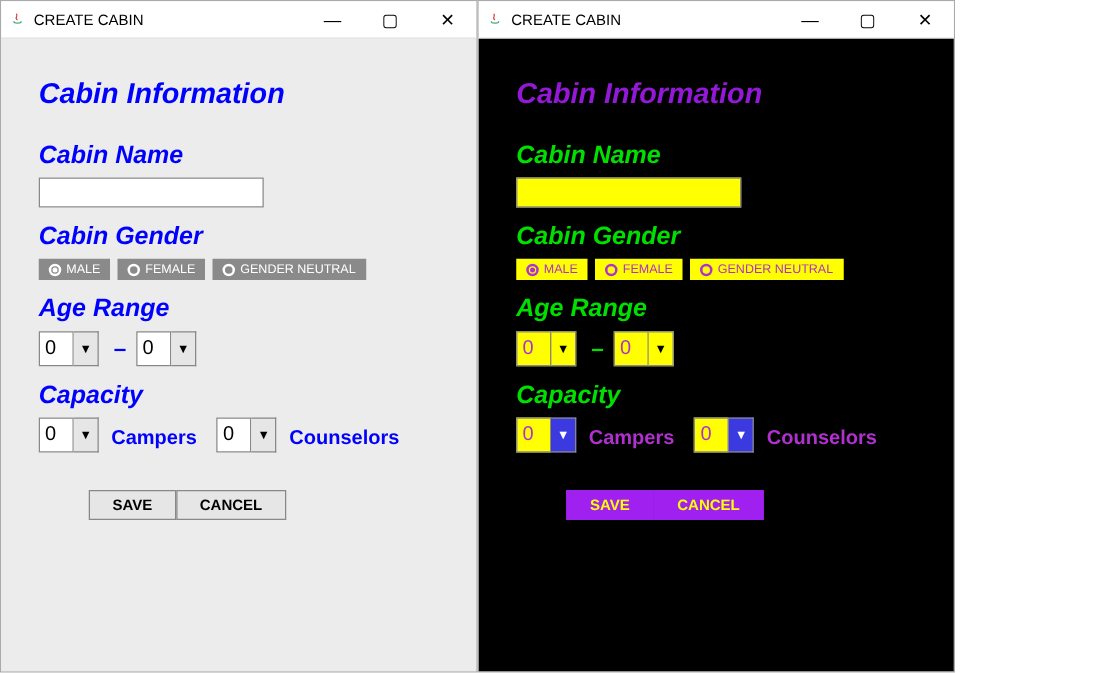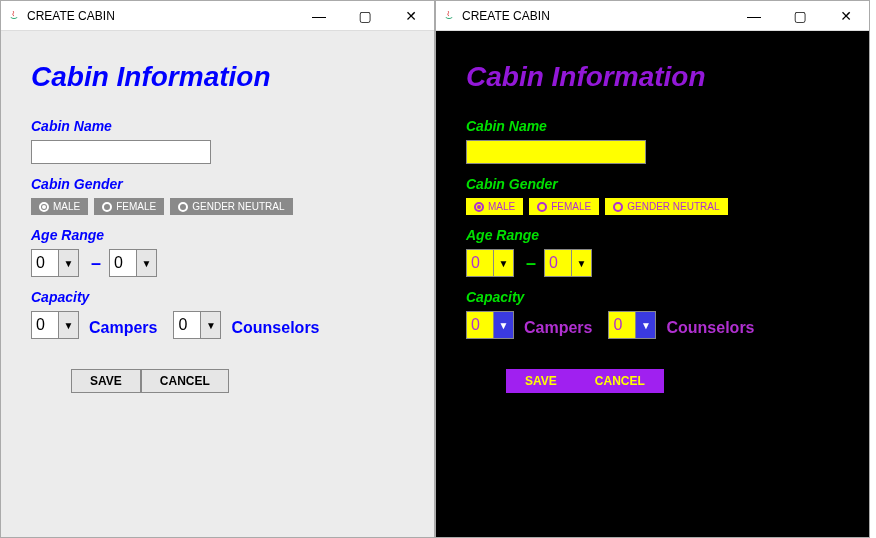--- a/index.html
+++ b/index.html
@@ -6,21 +6,21 @@
   body {
     margin: 0;
     padding: 0;
     font-family: Arial, sans-serif;
     background: #fff;
     width: 876px;
     height: 538px;
     display: flex;
   }
   .window {
-    width: 435px;
+    width: 382px;
     height: 538px;
     border: 1px solid #aaa;
     position: relative;
     display: flex;
     flex-direction: column;
   }
   .titlebar {
     height: 30px;
     background: #fff;
     display: flex;
@@ -49,30 +49,30 @@
     font-family: "Segoe UI", sans-serif;
   }
   .content {
     flex: 1;
     padding: 20px 30px;
   }
   .window.light .content { background: #ececec; }
   .window.dark  .content { background: #000; }
 
   .heading {
-    font-size: 28px;
+    font-size: 23px;
     font-weight: bold;
     font-style: italic;
     margin: 10px 0 25px 0;
   }
   .window.light .heading { color: #0000ff; }
   .window.dark  .heading { color: #9318d8; }
 
   .label {
-    font-size: 14px;
+    font-size: 20px;
     font-weight: bold;
     font-style: italic;
     margin: 12px 0 6px 0;
   }
   .window.light .label { color: #0000ff; }
   .window.dark  .label { color: #00e000; }
 
   .small-label {
     font-size: 16px;
     font-weight: bold;

